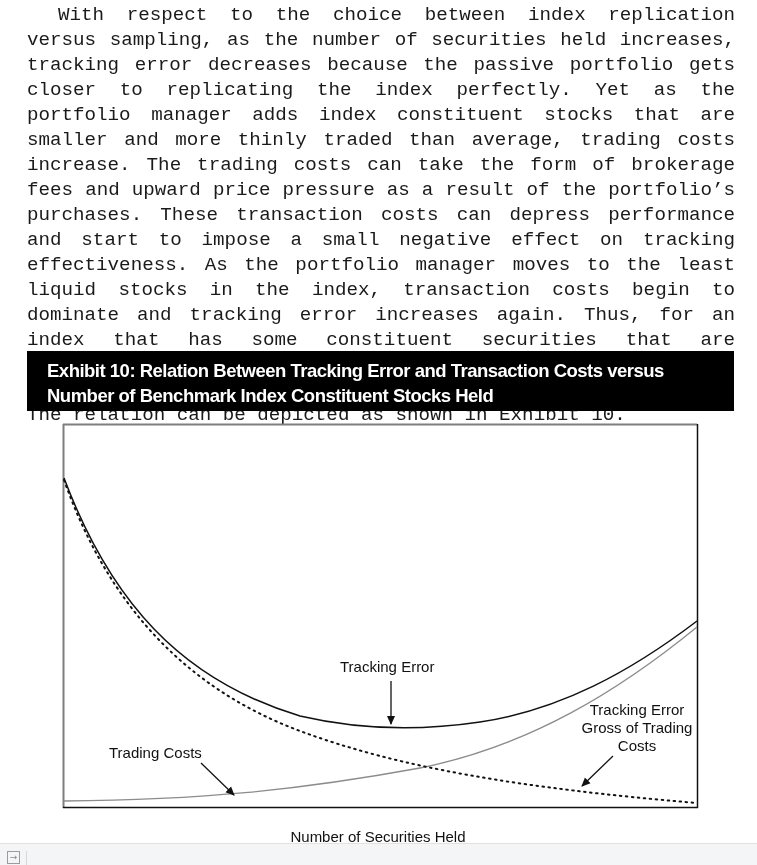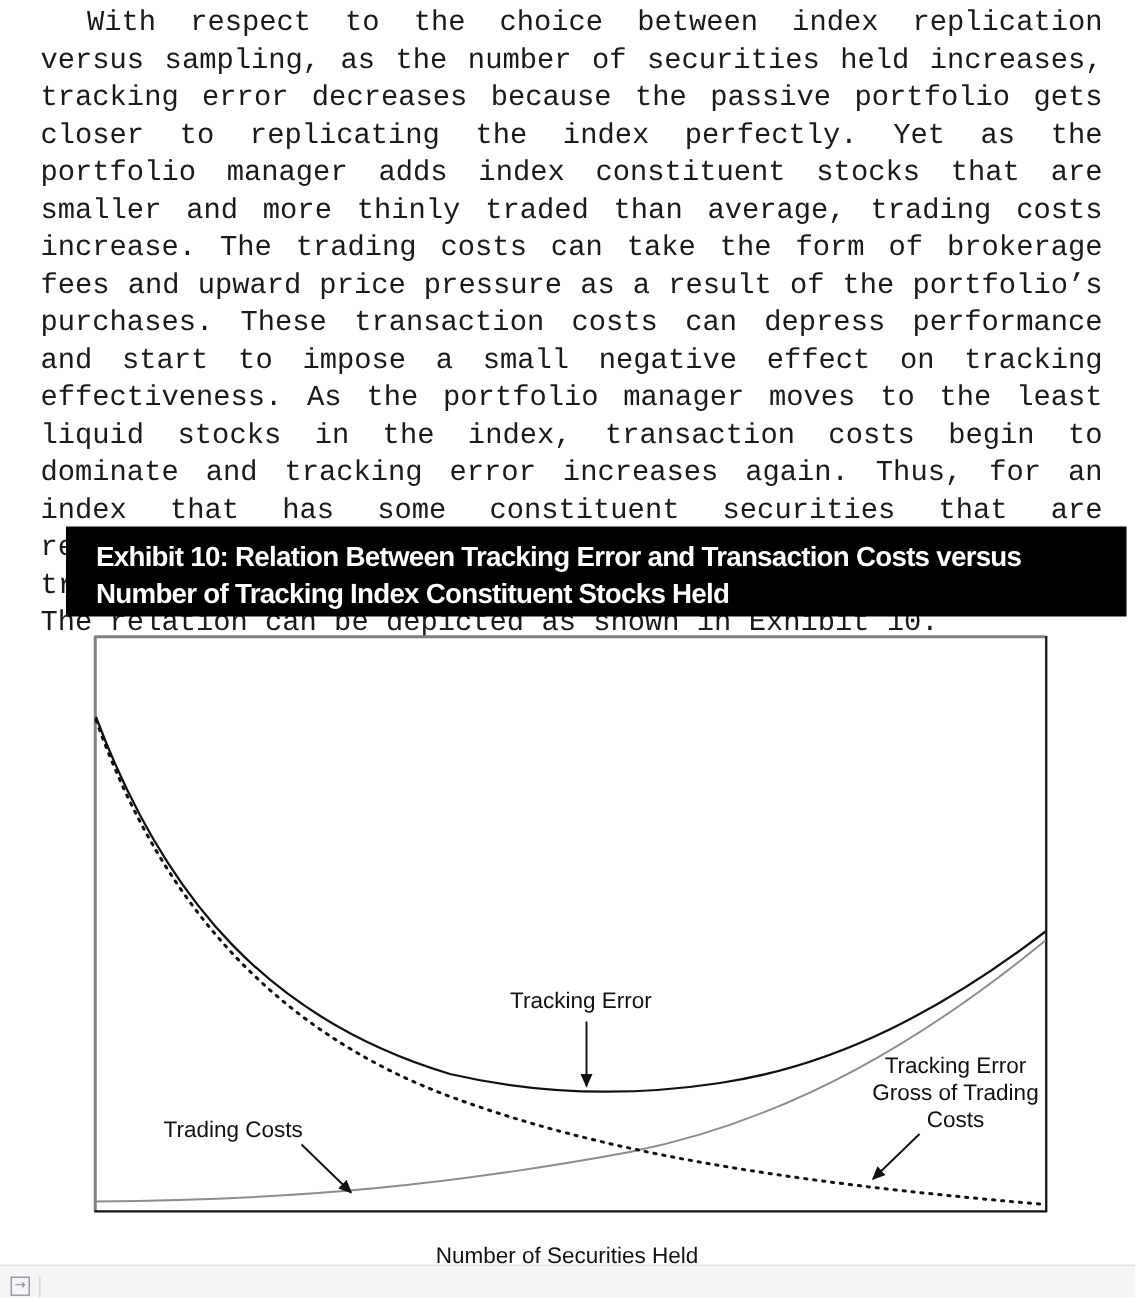--- a/index.html
+++ b/index.html
@@ -8,21 +8,21 @@
     position: absolute; left: 27px; top: 3px; width: 708px;
     font-family: Liberation Mono, monospace;
     font-size: 19.2px; line-height: 25px; color: #1a1a1a;
     text-align: justify; text-indent: 31px; margin: 0;
   }
   .exhibit-bar {
     position: absolute; left: 27px; top: 351px; width: 707px; height: 60px;
     background: #000000; color: #ffffff; box-sizing: border-box;
     padding: 7px 0 0 20px;
     font-family: "Liberation Sans", "DejaVu Sans", sans-serif;
-    font-weight: bold; font-size: 18.5px; line-height: 25px; letter-spacing: -0.5px; margin-left: 17px;
+    font-weight: bold; font-size: 18.5px; line-height: 25px; letter-spacing: -0.5px;
   }
   .exhibit-bar span { display: block; }
   .chart { position: absolute; left: 0; top: 0; width: 757px; height: 843px; pointer-events: none; }
   .chart text { font-family: "Liberation Sans", "DejaVu Sans", sans-serif; font-size: 15px; fill: #111; }
   .bottom-bar {
     position: absolute; left: 0; top: 843px; width: 757px; height: 22px;
     background: #f4f5f7; border-top: 1px solid #dfe1e5; box-sizing: border-box;
   }
   .bb-btn {
     position: absolute; left: 7px; top: 7px; width: 13px; height: 13px;
@@ -31,21 +31,21 @@
   }
   .bb-sep { position: absolute; left: 26px; top: 7px; width: 1px; height: 15px; background: #d6d8dc; }
 </style>
 </head>
 <body>
 
 <p class="para">With respect to the choice between index replication versus sampling, as the number of securities held increases, tracking error decreases because the passive portfolio gets closer to replicating the index perfectly. Yet as the portfolio manager adds index constituent stocks that are smaller and more thinly traded than average, trading costs increase. The trading costs can take the form of brokerage fees and upward price pressure as a result of the portfolio’s purchases. These transaction costs can depress performance and start to impose a small negative effect on tracking effectiveness. As the portfolio manager moves to the least liquid stocks in the index, transaction costs begin to dominate and tracking error increases again. Thus, for an index that has some constituent securities that are relatively illiquid, the conceptual relationship between tracking error and the number of securities held is U-shaped. The relation can be depicted as shown in Exhibit 10.</p>
 
 <div class="exhibit-bar">
   <span>Exhibit 10: Relation Between Tracking Error and Transaction Costs versus</span>
-  <span>Number of Tracking Index Constituent Stocks Held</span>
+  <span>Number of Benchmark Index Constituent Stocks Held</span>
 </div>
 
 <svg class="chart" viewBox="0 0 757 843" width="757" height="843">
   <defs>
     <marker id="ah" markerWidth="10" markerHeight="10" refX="8" refY="5" orient="auto" markerUnits="userSpaceOnUse">
       <path d="M0,1 L9,5 L0,9 Z" fill="#111"></path>
     </marker>
   </defs>
 
   <line x1="63" y1="424.5" x2="697" y2="424.5" stroke="#7f7f7f" stroke-width="2"></line>

